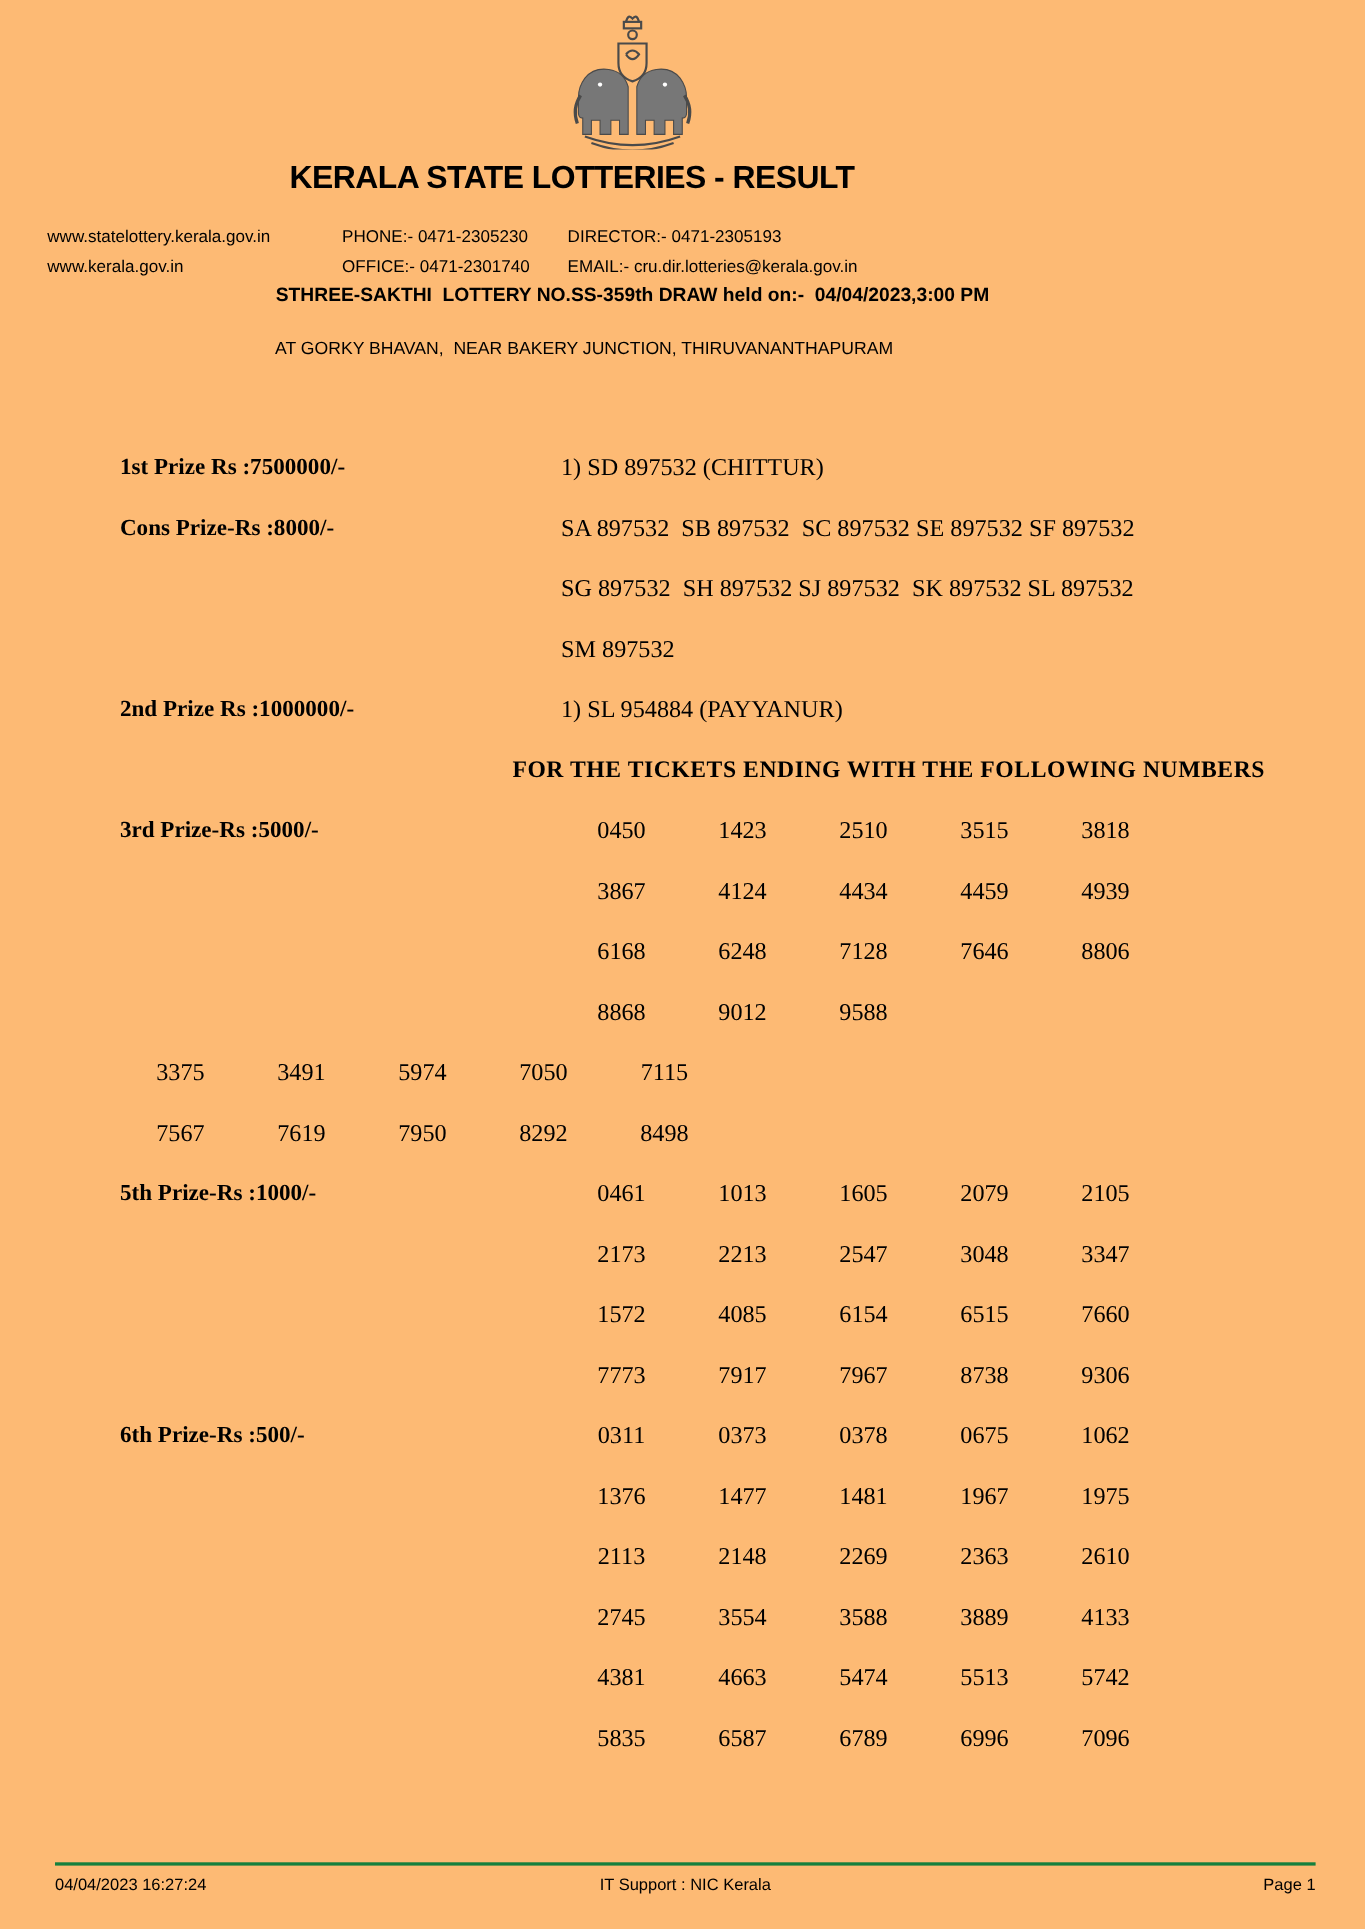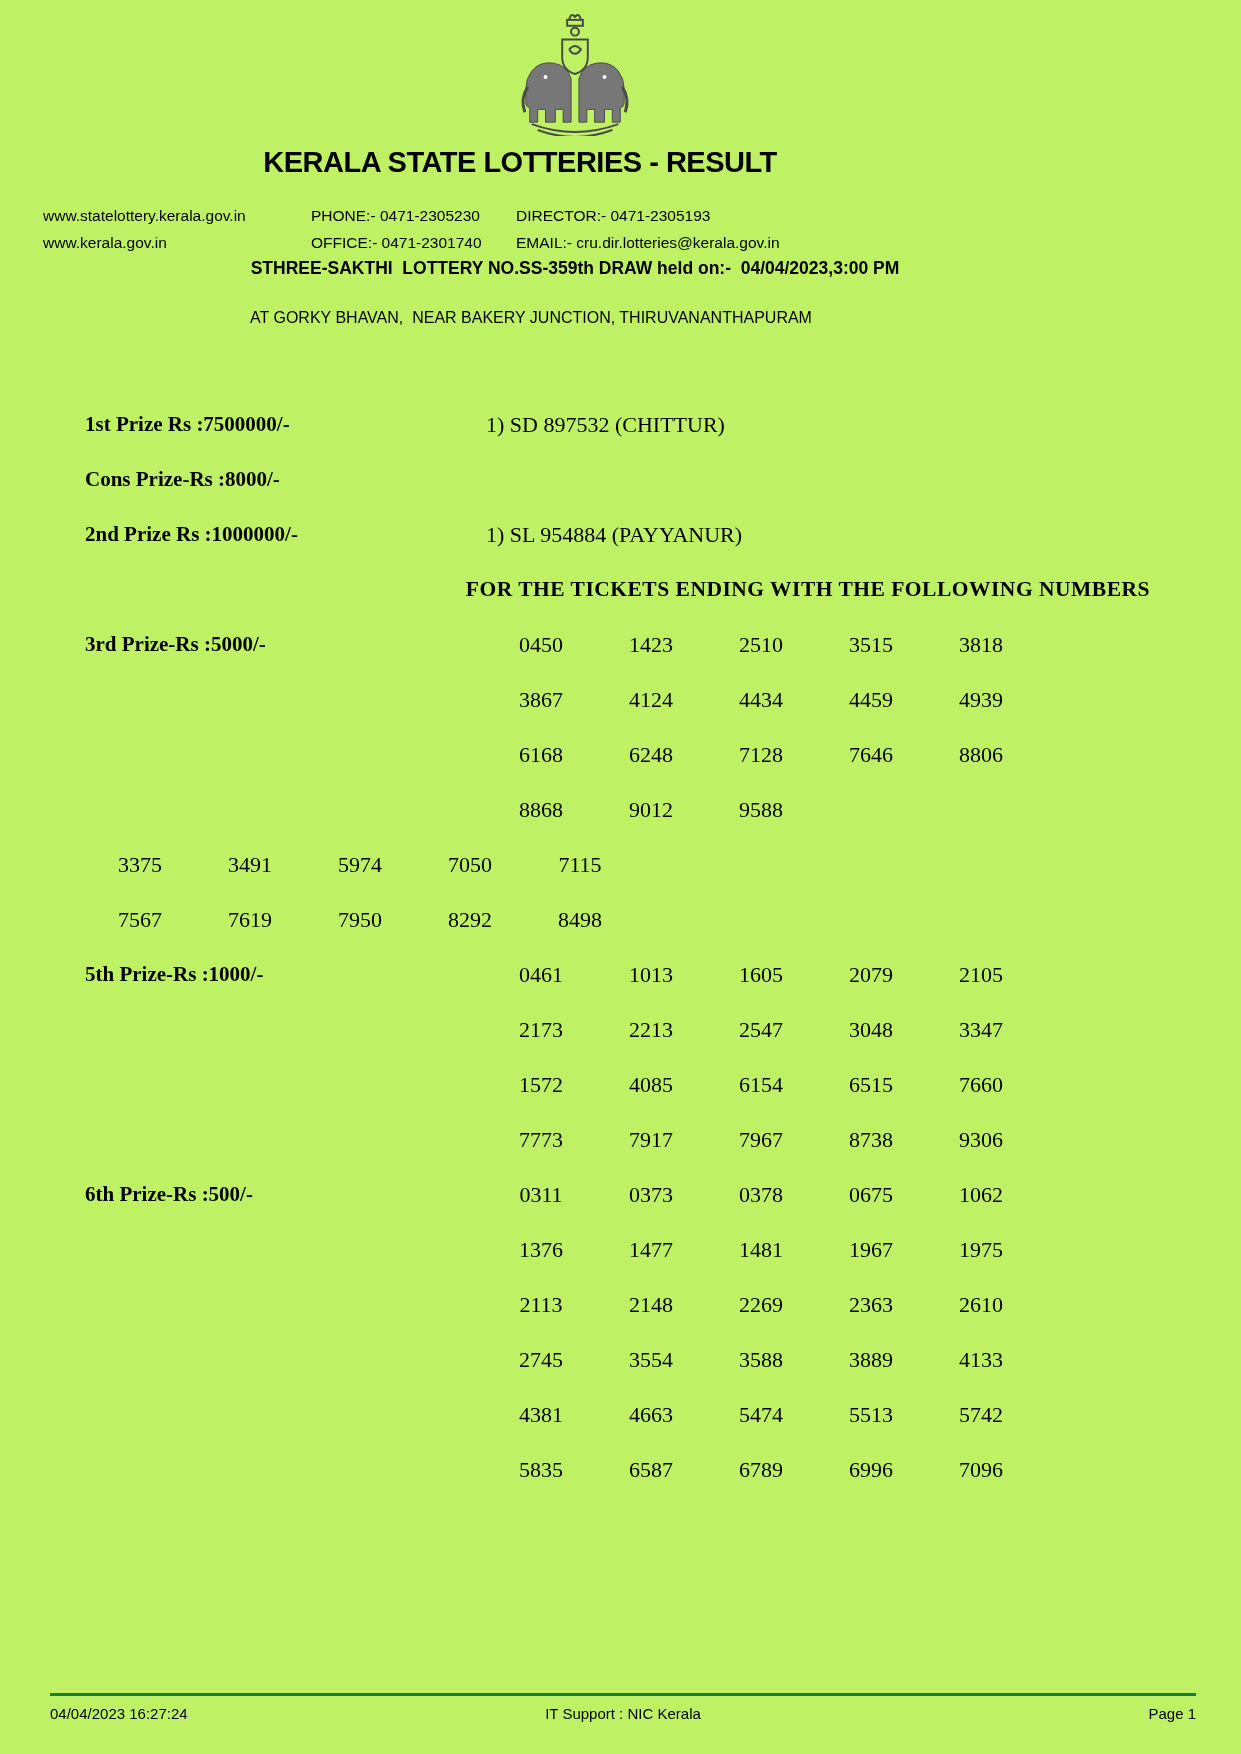--- a/index.html
+++ b/index.html
@@ -1,18 +1,18 @@
 <!DOCTYPE html>
 <html><head>
 <meta charset="utf-8">
 <style>
   * { margin:0; padding:0; box-sizing:border-box; }
   html,body { background:#ffffff; }
   .page {
-    width:1241px; height:1754px; background:#bef264; position:relative;
+    width:1241px; height:1754px; background:#fdba74; position:relative;
     font-family:"Liberation Serif", serif; color:#000; overflow:hidden;
     margin:0 auto;
   }
   .emblem-wrap { width:1150px; text-align:center; padding-top:8px; height:136px; }
   .doc-title {
     width:1040px; text-align:center; margin-top:10px;
     font-family:"Liberation Sans", sans-serif; font-weight:bold;
     font-size:29px; line-height:32px; letter-spacing:-0.5px; white-space:pre;
   }
   .contact-grid {
@@ -24,21 +24,21 @@
     width:1150px; text-align:center;
     font-family:"Liberation Sans", sans-serif; font-weight:bold;
     font-size:17.5px; line-height:26px; white-space:pre;
   }
   .venue-line {
     width:1062px; text-align:center; margin-top:26px;
     font-family:"Liberation Sans", sans-serif; font-weight:normal;
     font-size:16px; line-height:22px; white-space:pre;
   }
   .prize-block { margin-top:68px; }
-  .prize-row { display:flex; padding-left:85px; }
+  .prize-row { display:flex; padding-left:65px;margin-left:44px; }
   .prize-label {
     width:401px; font-weight:bold; font-size:21px; line-height:55px; white-space:nowrap;
   }
   .prize-value { font-size:22px; }
   .prize-line { line-height:55px; white-space:pre; }
   .section-heading {
     width:1150px; text-align:right; font-weight:bold;
     font-size:21.5px; line-height:55px; letter-spacing:0.5px; white-space:pre;
   }
   .num-row { display:flex; line-height:55px;text-align:center; }
@@ -109,20 +109,25 @@
 
     <div class="prize-row">
       <div class="prize-label">1st Prize Rs :7500000/-</div>
       <div class="prize-value">
           <div class="prize-line">1) SD 897532 (CHITTUR)</div>
         </div>
     </div>
 
     <div class="prize-row">
       <div class="prize-label">Cons Prize-Rs :8000/-</div>
+      <div class="prize-value">
+          <div class="prize-line">SA 897532  SB 897532  SC 897532 SE 897532 SF 897532</div>
+          <div class="prize-line">SG 897532  SH 897532 SJ 897532  SK 897532 SL 897532</div>
+          <div class="prize-line">SM 897532</div>
+        </div>
     </div>
 
     <div class="prize-row">
       <div class="prize-label">2nd Prize Rs :1000000/-</div>
       <div class="prize-value">
           <div class="prize-line">1) SL 954884 (PAYYANUR)</div>
         </div>
     </div>
 
     <div class="section-heading">FOR THE TICKETS ENDING WITH THE FOLLOWING NUMBERS</div>

